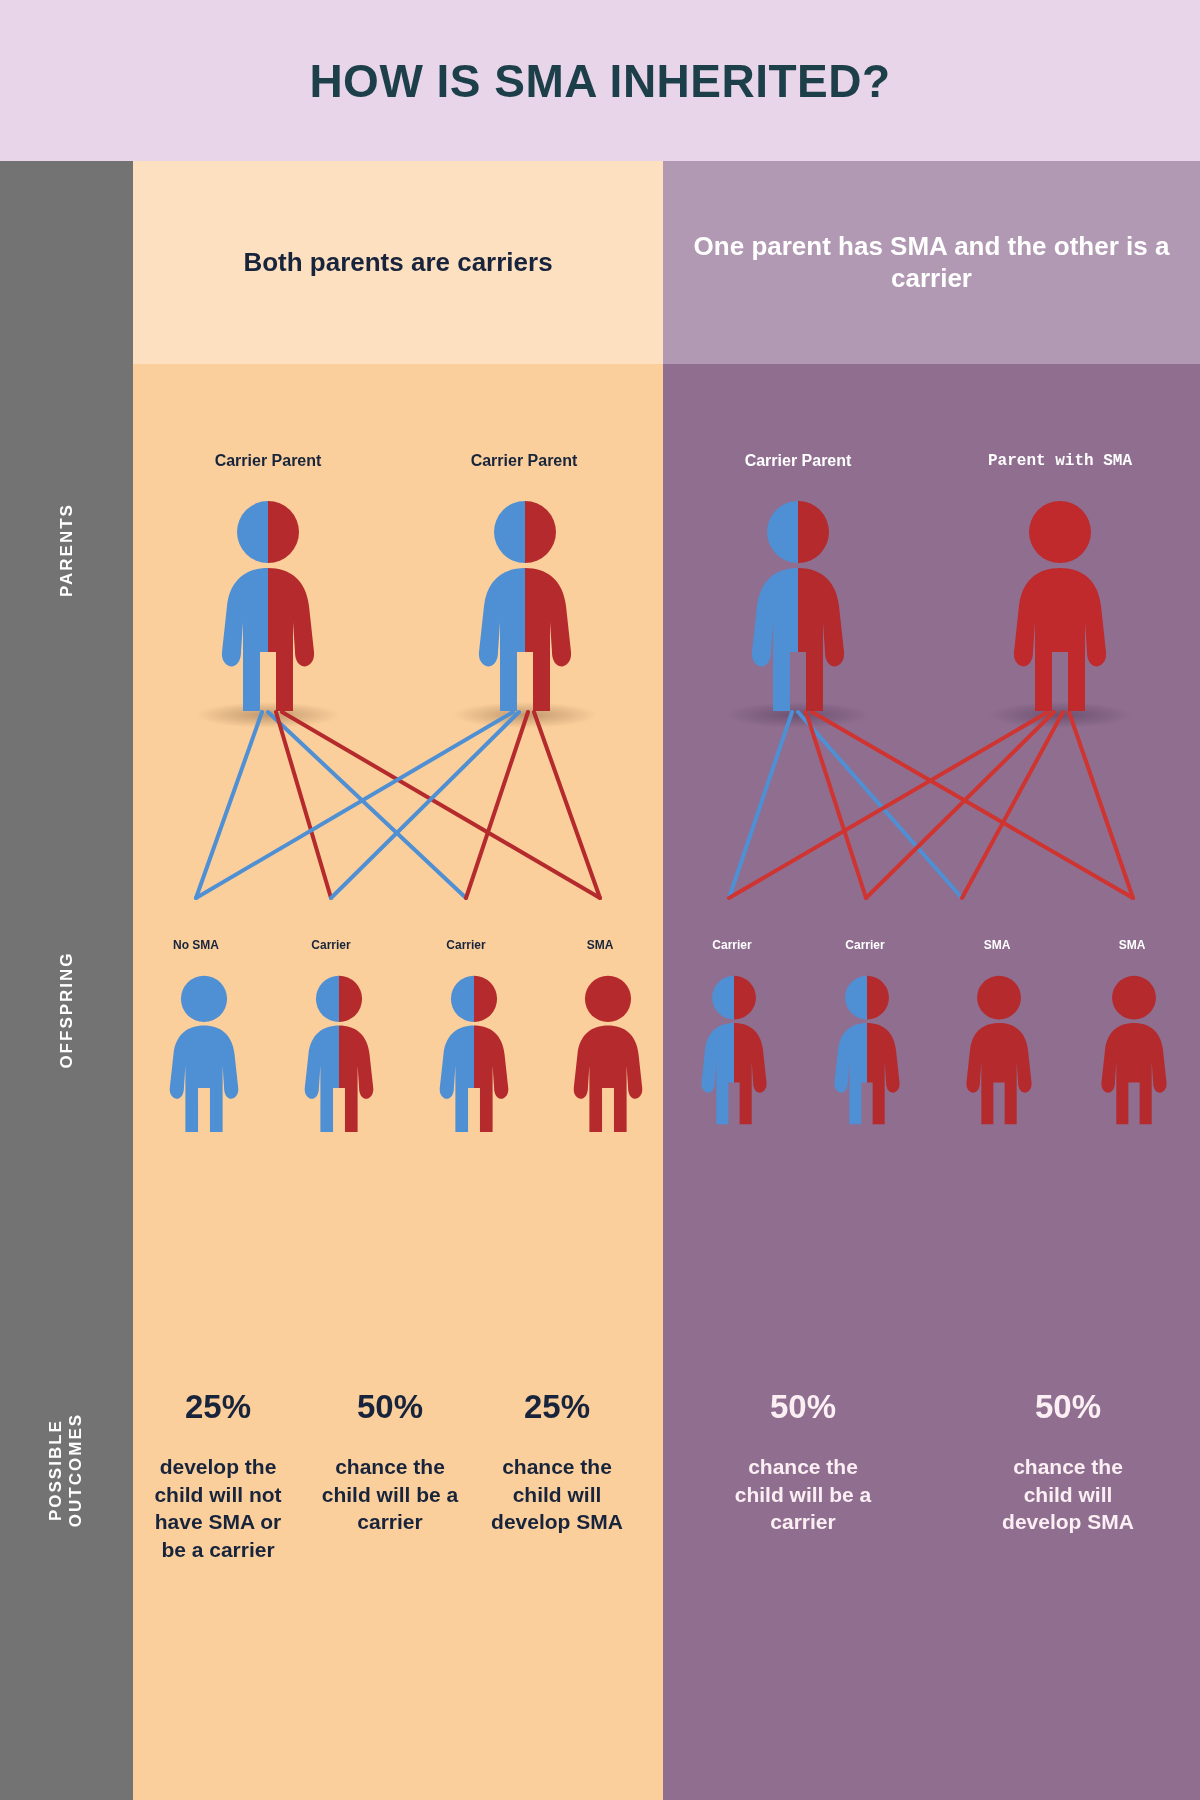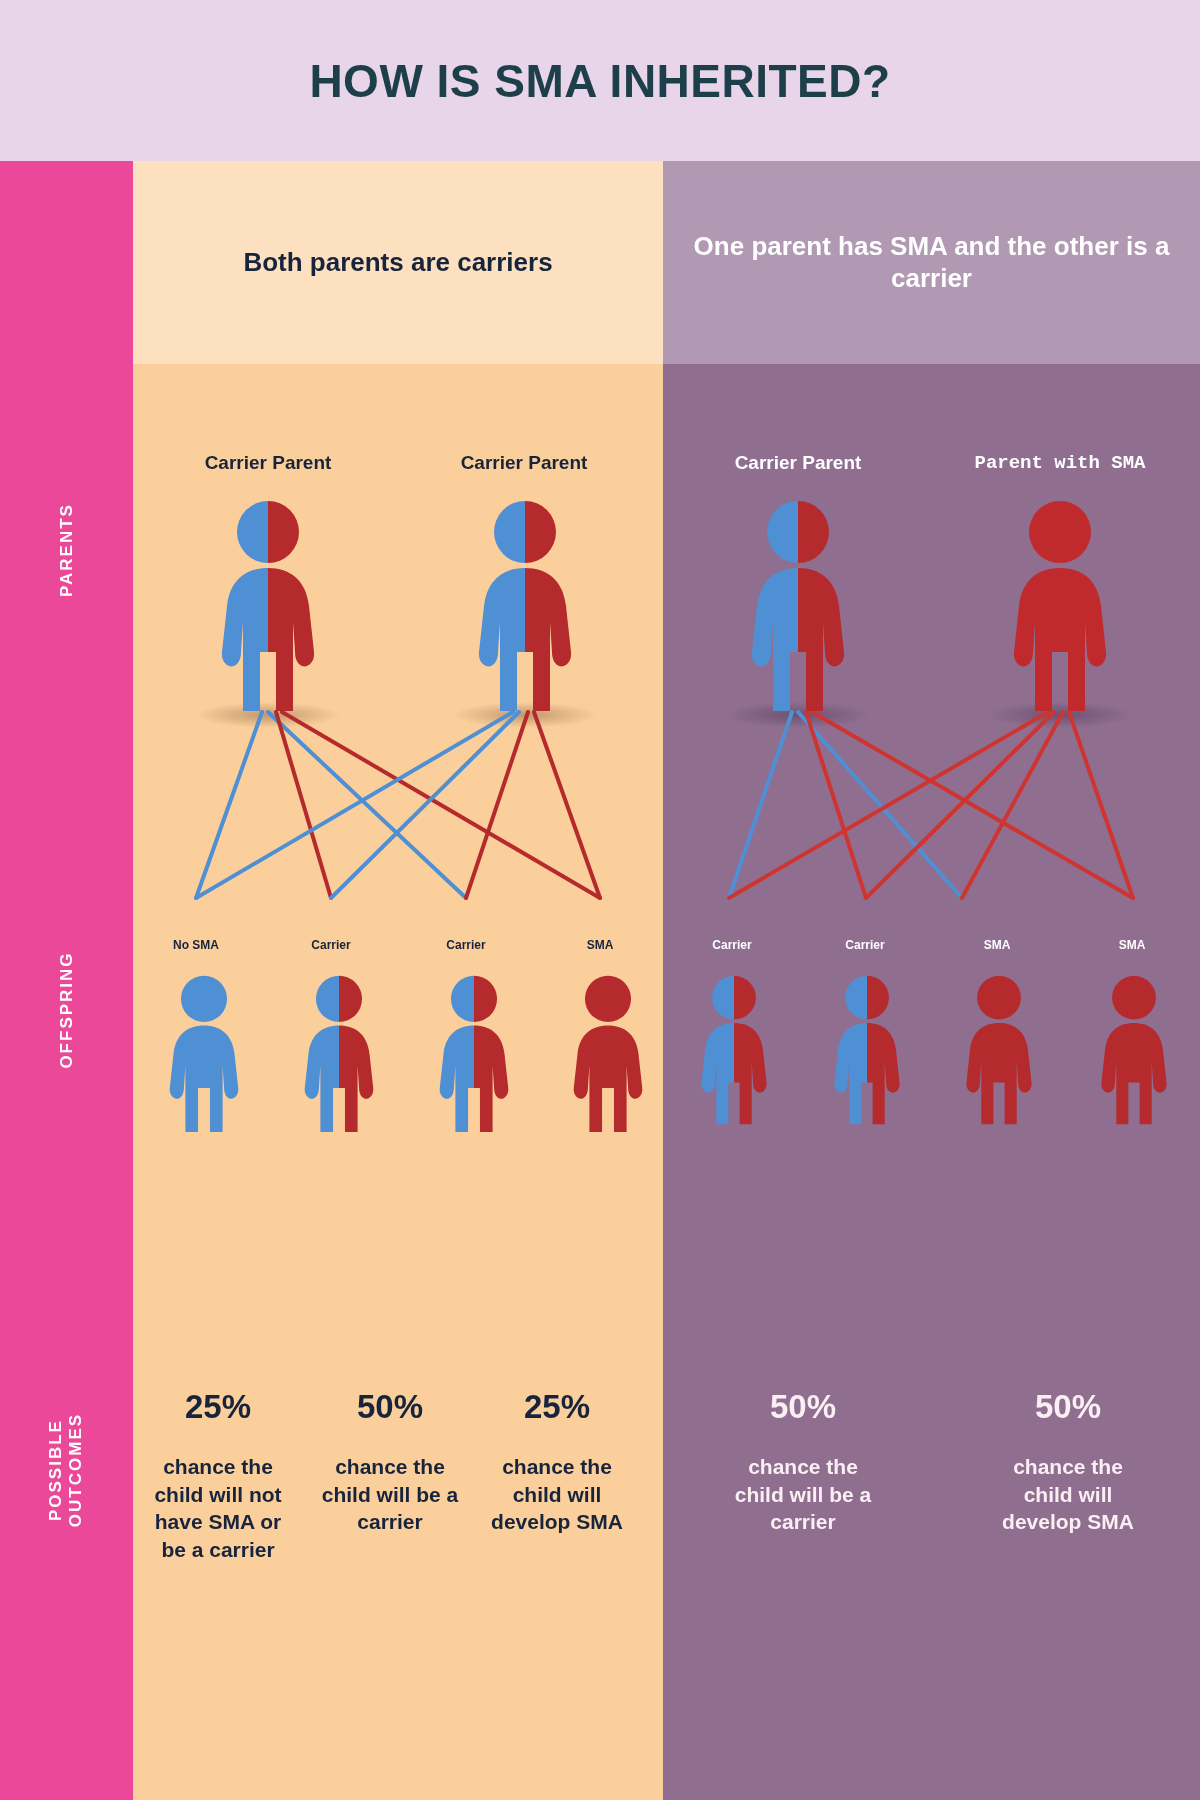--- a/index.html
+++ b/index.html
@@ -7,21 +7,21 @@
   body {
     font-family:"Liberation Sans", sans-serif;
     background:#8f6e90;
     position:relative;
     overflow:hidden;
   }
   #canvas {
     position:relative;
     width:1200px;
     height:1800px;
-    background:#ec4899;
+    background:#737373;
   }
 
   
   #title-bar {
     position:absolute; left:0; top:0;
     width:1200px; height:161px;
     background:#e8d5ea;
     display:flex; align-items:center; justify-content:center;
   }
   #title-bar h1 {
@@ -80,21 +80,21 @@
 
   
   .fig { position:absolute; }
   .fig svg { display:block; }
 
   
   .fig-label {
     position:absolute;
     text-align:center;
     font-weight:800;
-    font-size:19px;
+    font-size:16px;
     white-space:nowrap;
   }
   .lbl-dark  { color:#18243c; }
   .lbl-light { color:#ffffff; }
 
   .off-label {
     position:absolute;
     text-align:center;
     font-weight:800;
     font-size:12px;
@@ -382,21 +382,21 @@
   <div class="fig" style="left:1100px; top:975px;">
     <svg width="68" height="152" viewBox="0 0 96 215">
       <g fill="#b52a2c">
           <use href="#bodyShapeP"></use>
         </g>
     </svg>
   </div>
 
   <div class="outcome out-dark" style="left:148px; top:1390px;">
     <span class="pct">25%</span>
-    <span class="desc">chance the child will not have SMA or be a carrier</span>
+    <span class="desc">develop the child will not have SMA or be a carrier</span>
   </div>
   <div class="outcome out-dark" style="left:320px; top:1390px;">
     <span class="pct">50%</span>
     <span class="desc">chance the child will be a carrier</span>
   </div>
   <div class="outcome out-dark" style="left:487px; top:1390px;">
     <span class="pct">25%</span>
     <span class="desc">chance the child will develop SMA</span>
   </div>
 

